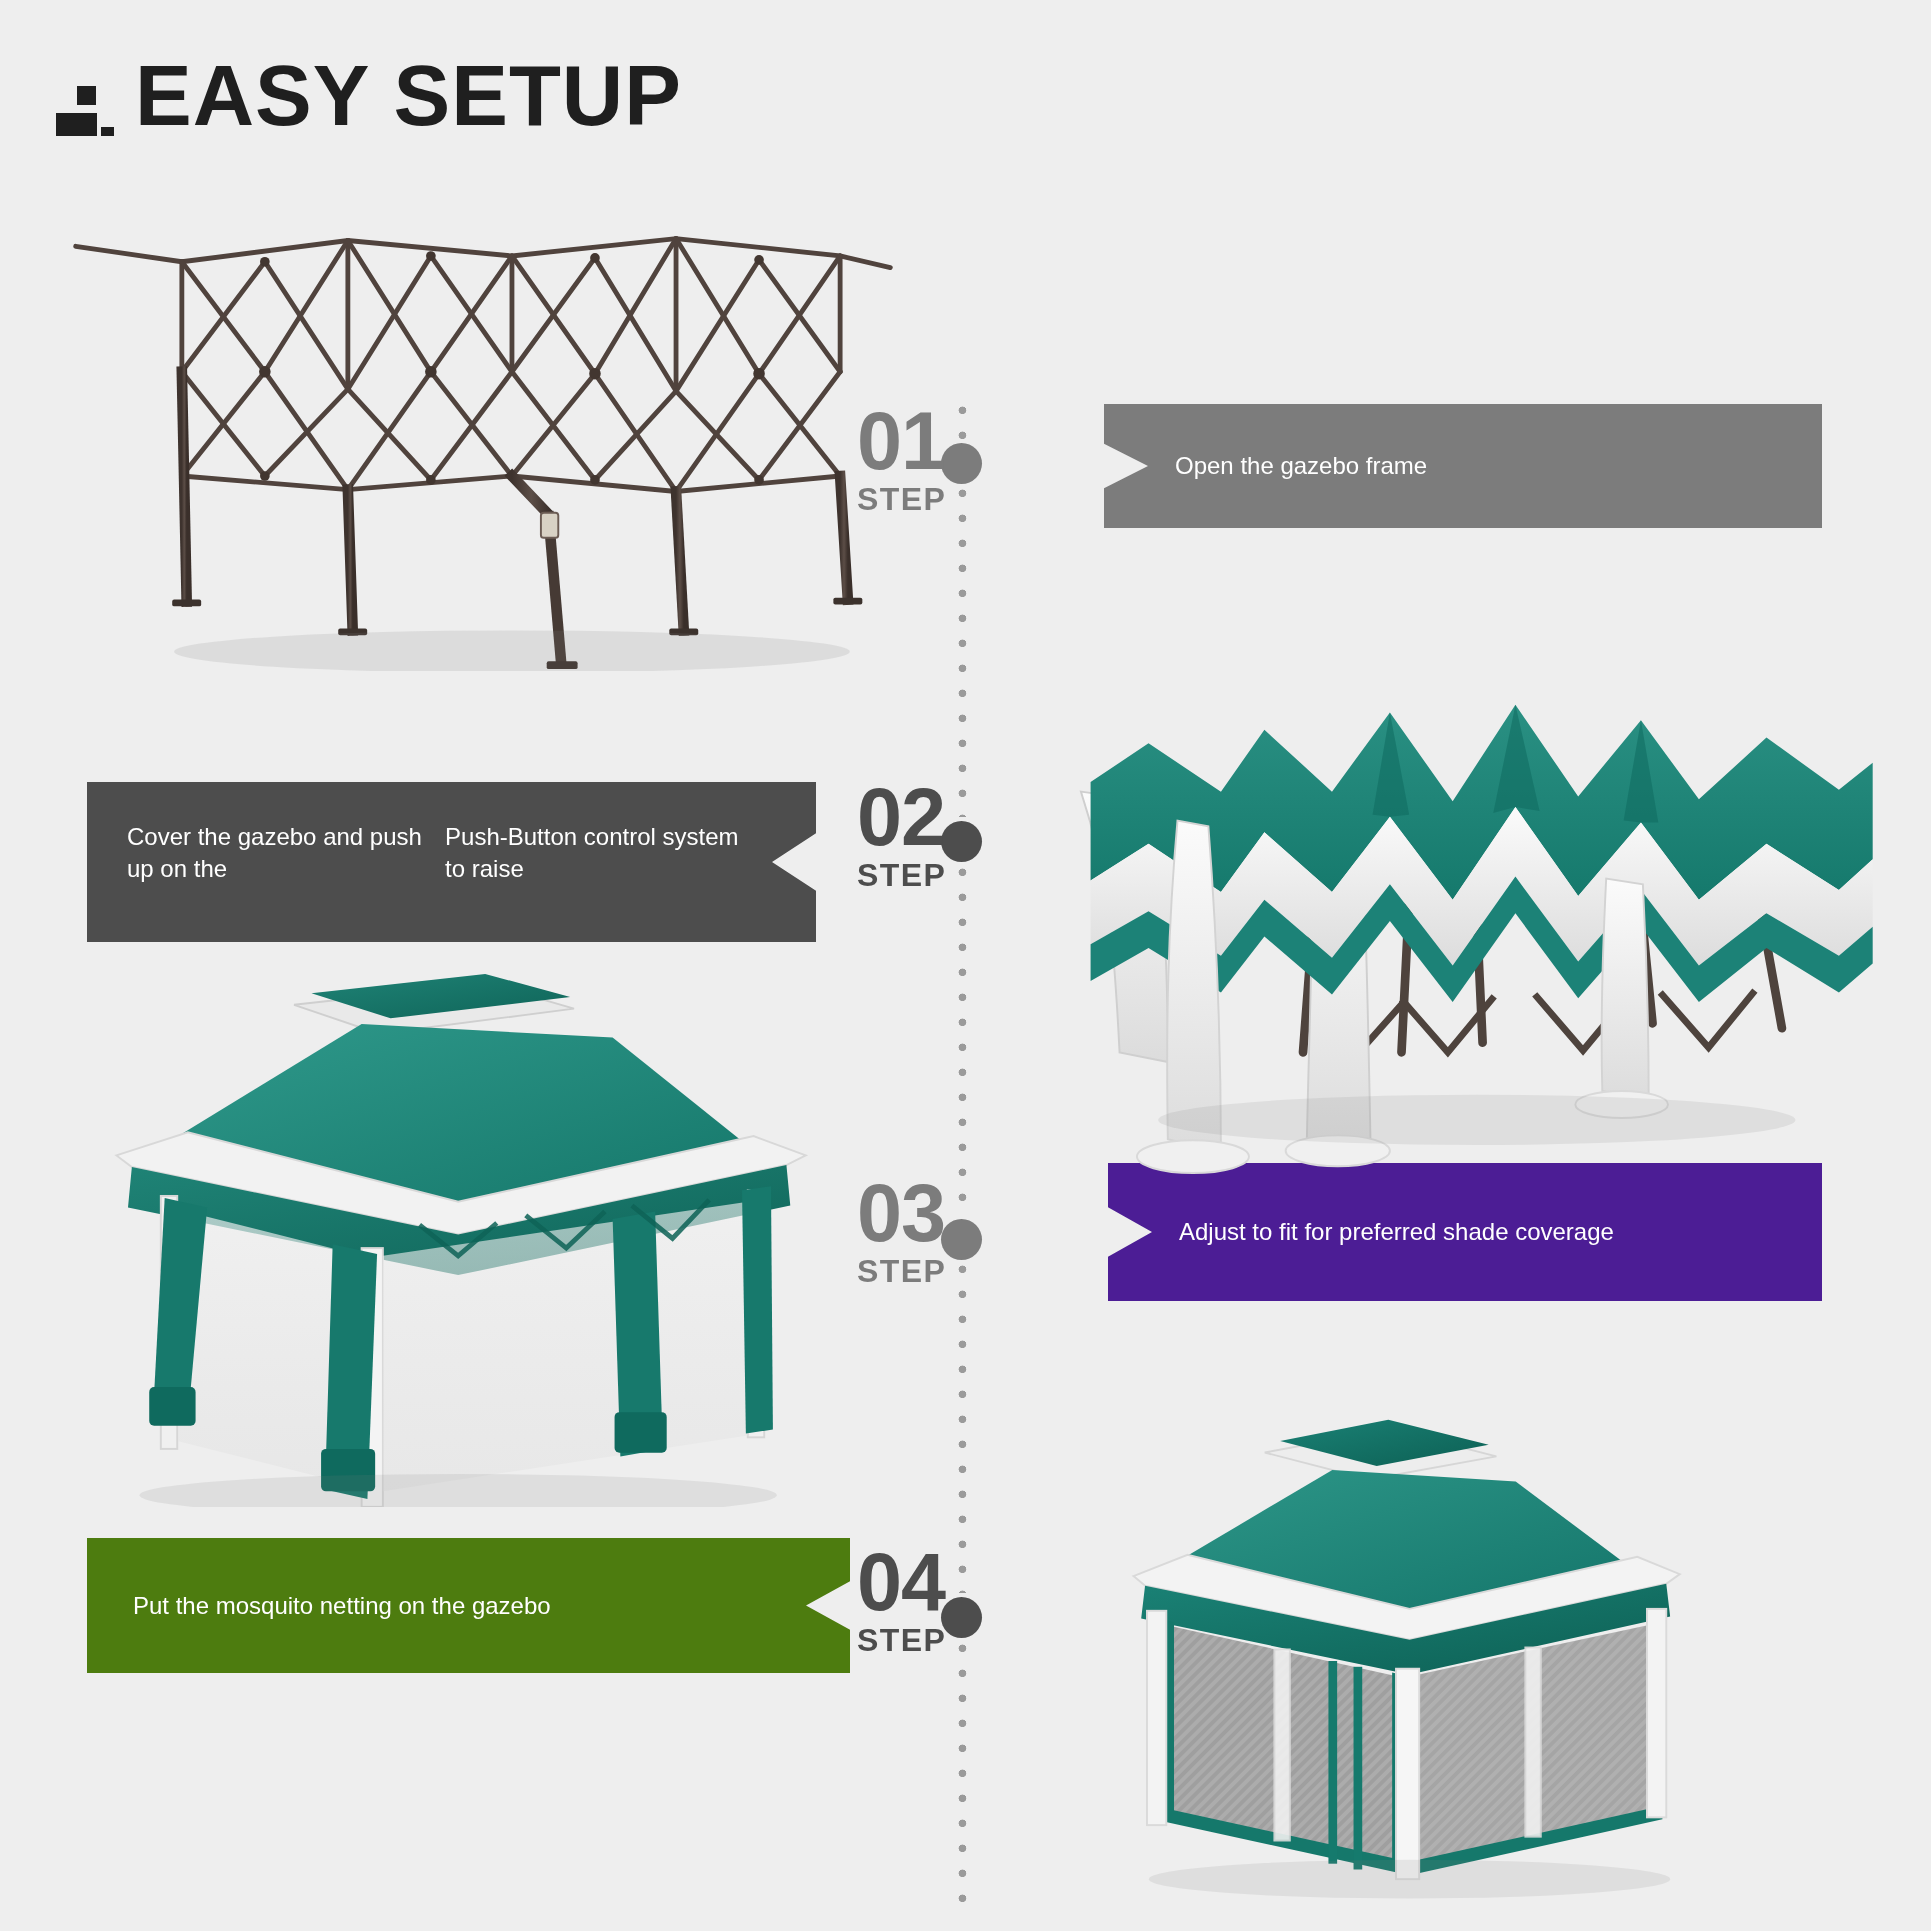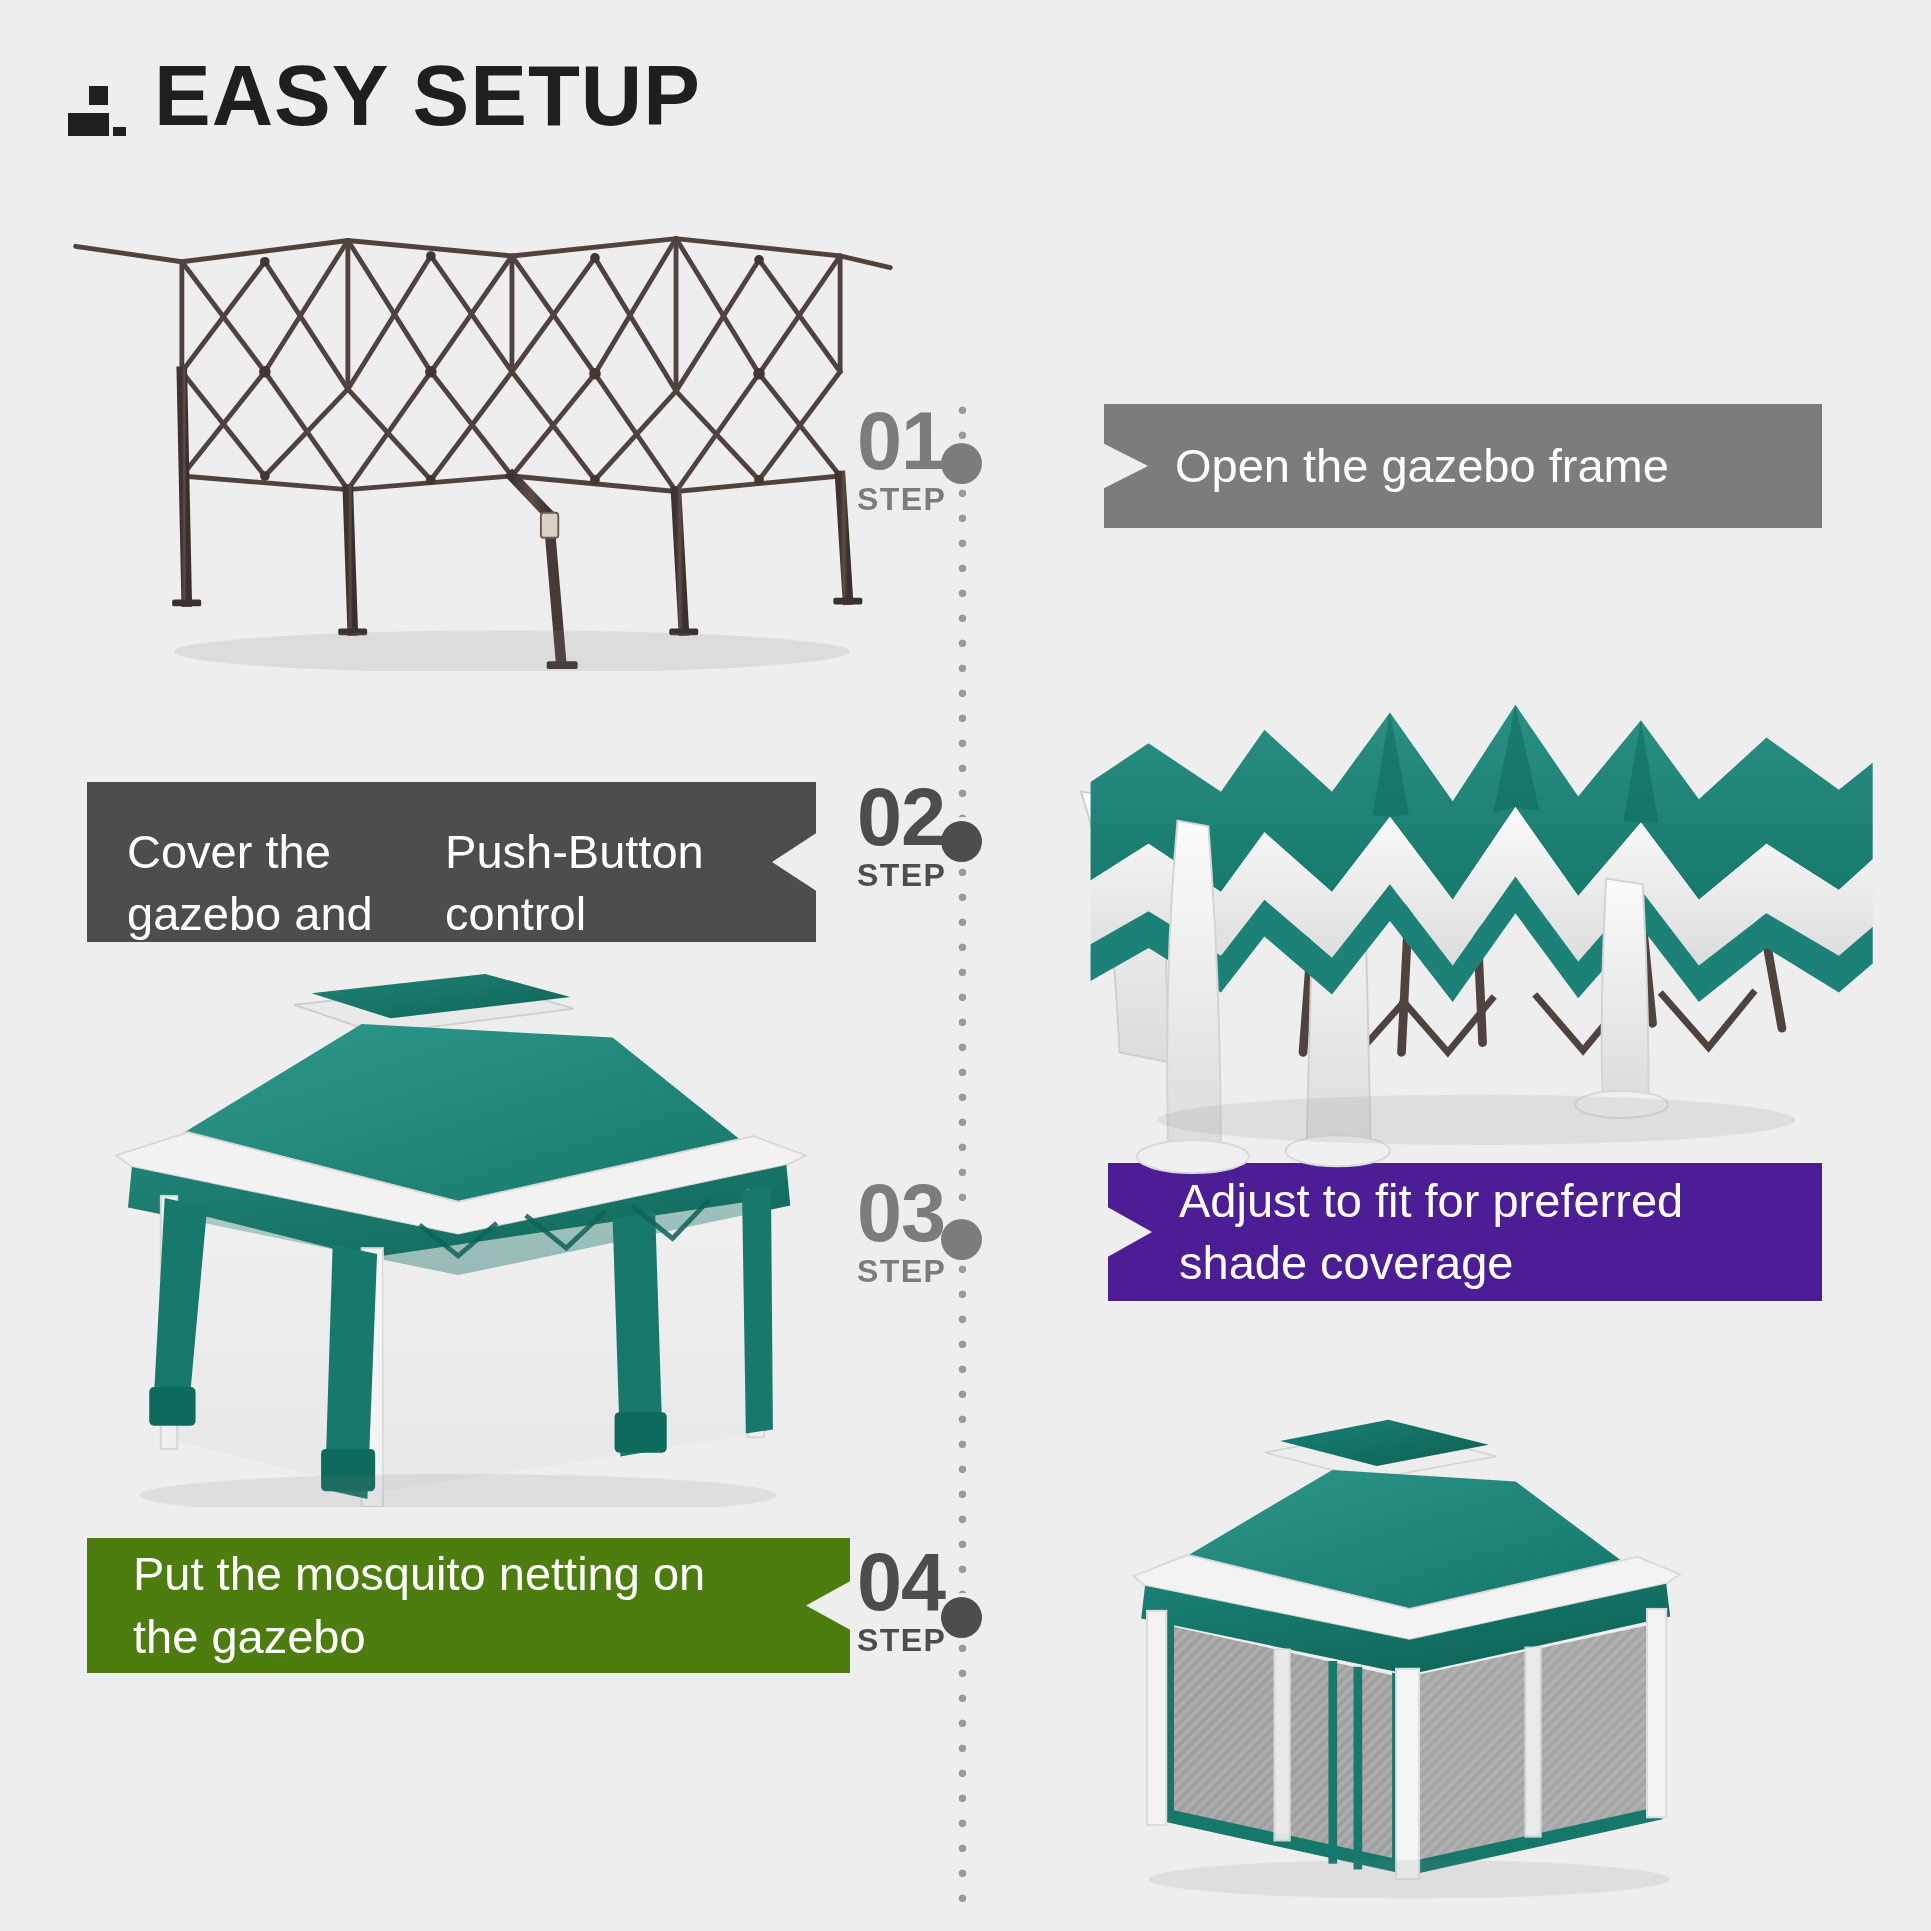--- a/index.html
+++ b/index.html
@@ -14,25 +14,25 @@
     position: relative;
     width: 1931px;
     height: 1931px;
     background: #eeeeee;
     overflow: hidden;
   }
 
   
   #header {
     position: absolute;
-    left: 68px;
+    left: 56px;
     top: 56px;
     display: flex;
     align-items: flex-end;
-    gap: 28px;
+    gap: 21px;
   }
   #brand-icon {
     position: relative;
     width: 58px;
     height: 70px;
   }
   #brand-icon .sq-top {
     position: absolute;
     left: 21px;
     top: 19.3px;
@@ -109,21 +109,21 @@
     margin-top: 2px;
   }
 
   
   .callout {
     position: absolute;
     display: flex;
     align-items: center;
     box-sizing: border-box;
     color: #ffffff;
-    font-size: 47px;
+    font-size: 24px;
     line-height: 1.32;
     filter: drop-shadow(9.7px 21px 13.5px rgba(0,0,0,0.30));
   }
   .callout.right {
     
     padding: 39px 46px 39px 71px;
     clip-path: polygon(
       0% 0%, 100% 0%, 100% 100%, 0% 100%,
       0% 68%, 44px 50%, 0% 32%);
   }

